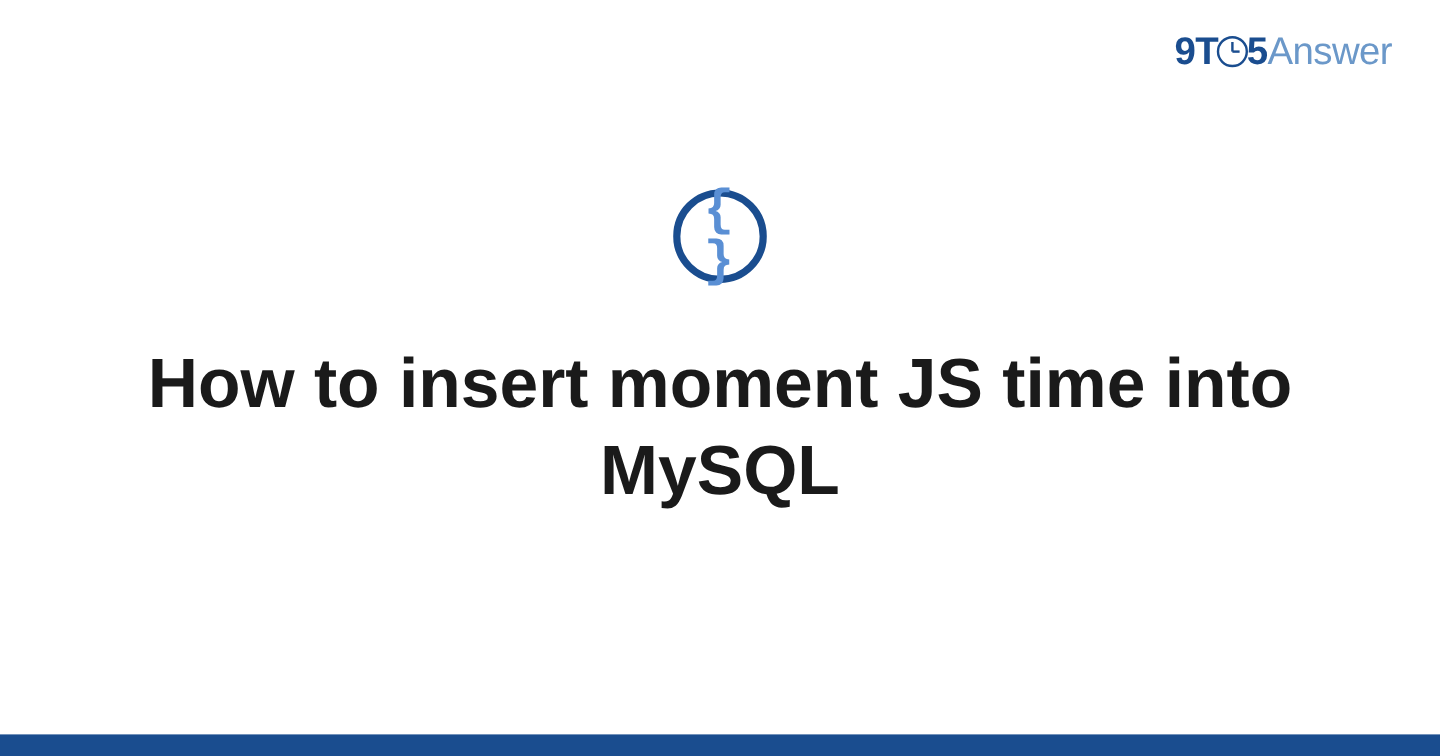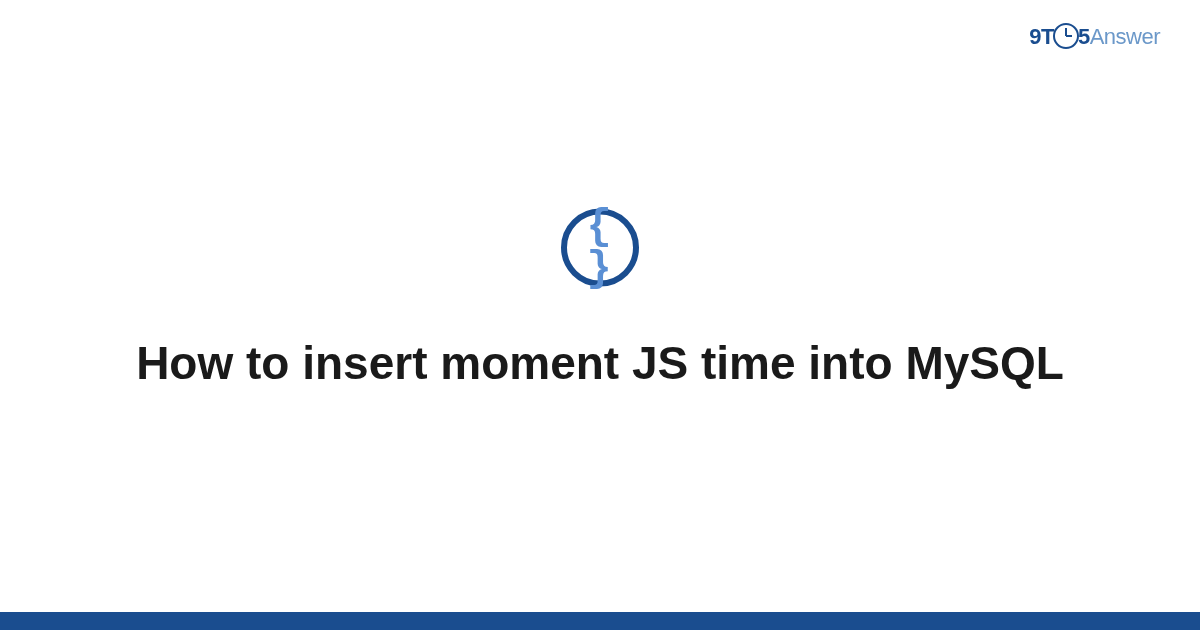--- a/index.html
+++ b/index.html
@@ -12,21 +12,21 @@
       height: 630px;
       font-family: Arial, Helvetica, sans-serif;
       background: #ffffff;
       position: relative;
       overflow: hidden;
     }
     .header-logo {
       position: absolute;
       top: 24px;
       right: 40px;
-      font-size: 22px;
+      font-size: 32px;
       font-weight: 600;
       letter-spacing: -0.5px;
     }
     .logo-9t {
       color: #1a4d8f;
       font-weight: 700;
     }
     .logo-clock {
       display: inline-flex;
       align-items: center;
@@ -87,21 +87,21 @@
     }
     .braces {
       font-size: 42px;
       font-weight: 700;
       color: #5a8fd4;
       letter-spacing: 2px;
       font-family: 'Courier New', monospace;
       line-height: 1;
     }
     .title {
-      font-size: 46px;
+      font-size: 58px;
       font-weight: 700;
       color: #1a1a1a;
       line-height: 1.25;
       padding: 0 60px;
     }
     .footer-bar {
       position: absolute;
       bottom: 0;
       left: 0;
       width: 100%;

